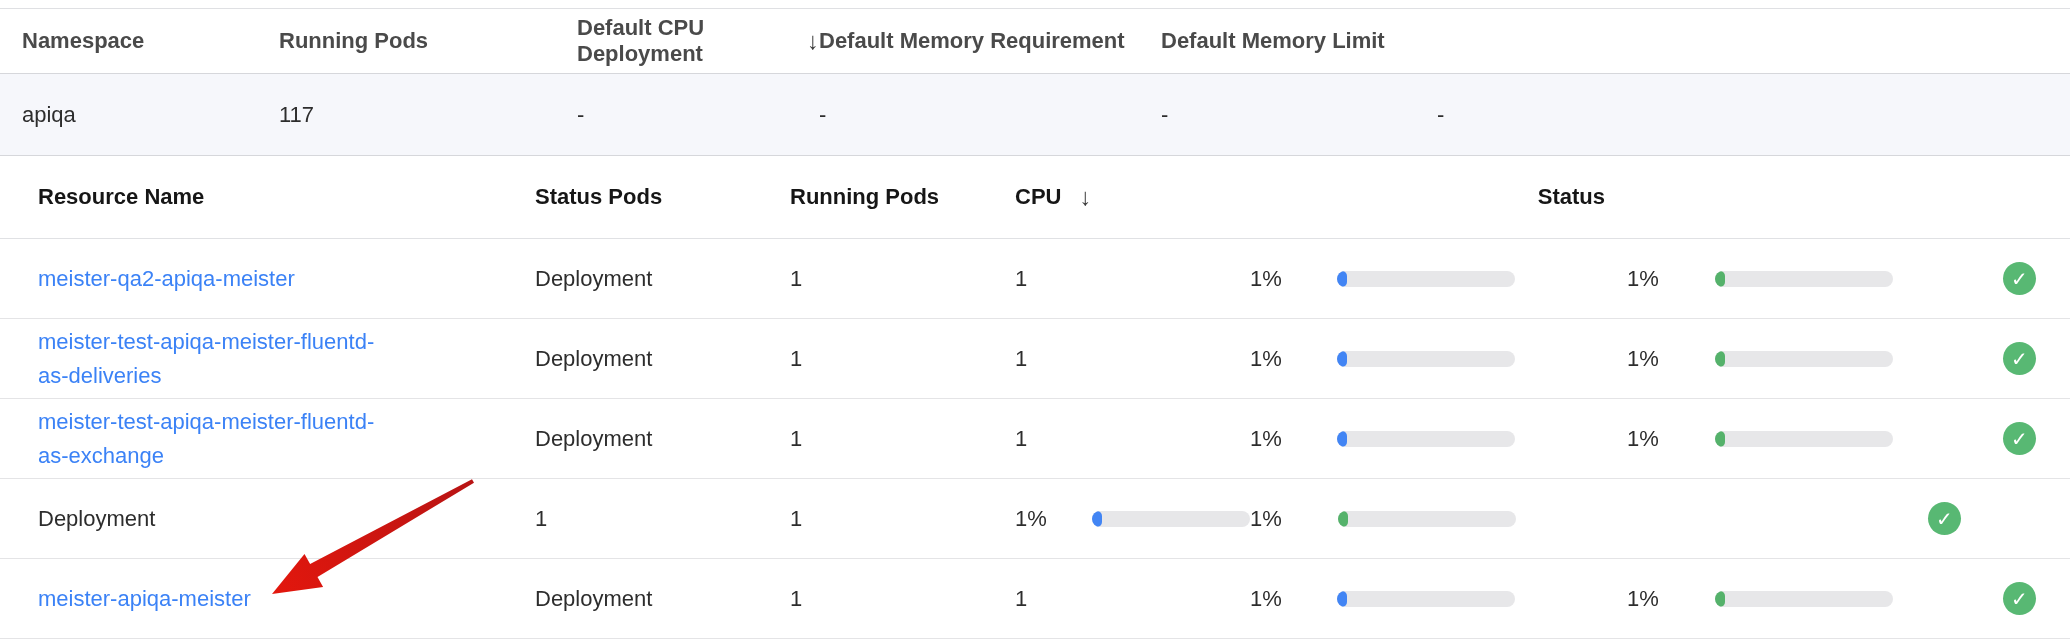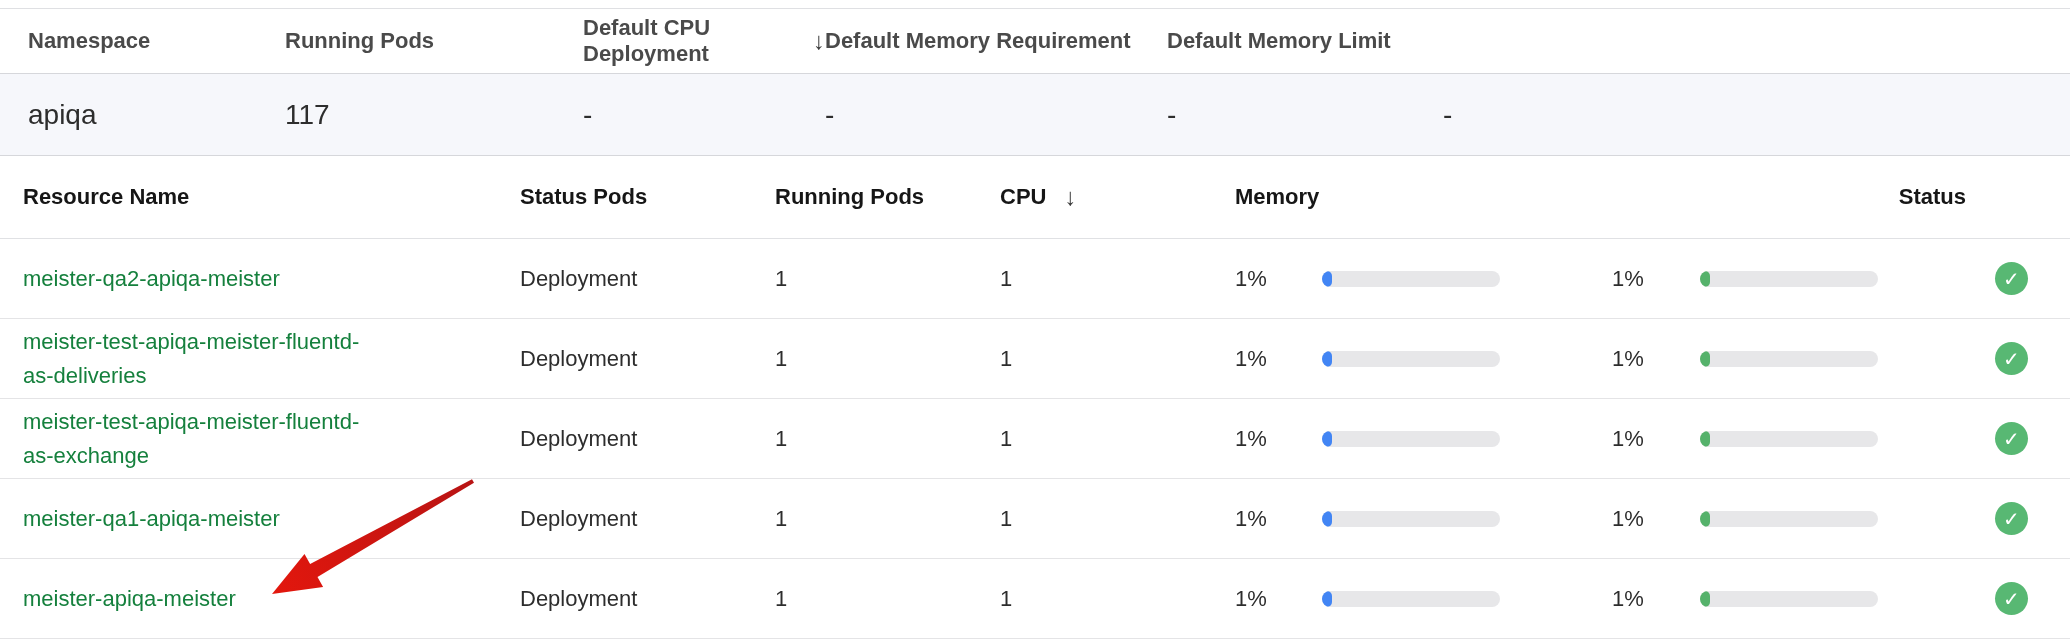--- a/index.html
+++ b/index.html
@@ -1,39 +1,39 @@
 <!DOCTYPE html>
 <html><head>
 <meta charset="utf-8">
 <style>
   * { margin:0; padding:0; box-sizing:border-box; }
   html,body { background:#ffffff; }
   body { font-family:"Liberation Sans","DejaVu Sans",sans-serif; }
   .screen { position:relative; width:2070px; height:642px; background:#fff; overflow:hidden; }
 
   
-  .grid1 { display:grid; padding-left:28px;
+  .grid1 { display:grid; padding-left:22px;
            grid-template-columns:257px 298px 242px 342px 276px 394px 1fr; }
   .ns-table { border-top:1px solid #dfe0e3; margin-top:8px; }
   .ns-header { height:65px; border-bottom:1px solid #d6d7db; }
   .ns-header .cell { display:flex; align-items:center; font-size:22px; font-weight:600; color:#4a4a4a; }
   .ns-row { height:82px; background:#f6f7fb; border-bottom:1px solid #d6d7db; }
-  .ns-row .cell { display:flex; align-items:center; font-size:28px; color:#2d2d2d; }
+  .ns-row .cell { display:flex; align-items:center; font-size:22px; color:#2d2d2d; }
 
   
-  .grid2 { display:grid; padding-left:23px;
+  .grid2 { display:grid; padding-left:38px;
            grid-template-columns:497px 255px 225px 235px 377px 376px 1fr; }
   .res-header { height:83px; border-bottom:1px solid #e0e1e4; }
   .res-header .cell { display:flex; align-items:center; font-size:22px; font-weight:700; color:#161616; }
   .res-row { height:80px; border-bottom:1px solid #e4e4e6; }
   .res-row .cell { display:flex; align-items:center; font-size:22px; color:#2d2d2d; }
 
   .sort-arrow { font-weight:400; color:#3c3c3c; margin-left:18px; font-size:24px; }
 
-  .name-cell a { color:#15803d; text-decoration:none; display:block; max-width:355px; line-height:34px; cursor:pointer; }
+  .name-cell a { color:#3b82f6; text-decoration:none; display:block; max-width:355px; line-height:34px; cursor:pointer; }
   .pct { display:inline-block; width:87px; }
   .pct.mem { width:88px; }
   .bar { width:178px; height:16px; background:#e7e7e9; border-radius:8px; overflow:hidden; }
   .fill { height:100%; width:10px; border-radius:8px; }
   .fill.cpu-fill { background:#4285f4; }
   .fill.mem-fill { background:#55b26b; }
 
   .status-cell { justify-content:flex-end; padding-right:42px; }
   .status-header { justify-content:flex-end; padding-right:22px; }
   .check { width:33px; height:33px; border-radius:50%; background:#58b873; color:#fff;
@@ -71,21 +71,20 @@
 
   <div class="res-table">
     <div class="grid2 res-header">
       <div class="cell">Resource Name</div>
       <div class="cell">Status Pods</div>
       <div class="cell">Running Pods</div>
       <div class="cell">
         <span>CPU</span>
         <span class="sort-arrow">↓</span>
       </div>
-      <div class="cell">Memory</div>
       <div class="cell status-header">Status</div>
     </div>
 
     <div class="grid2 res-row">
       <div class="cell name-cell">
           <a href="#">meister-qa2-apiqa-meister</a>
         </div>
       <div class="cell">Deployment</div>
       <div class="cell">1</div>
       <div class="cell">1</div>
@@ -148,23 +147,20 @@
           <div class="bar">
             <div class="fill mem-fill"></div>
           </div>
         </div>
       <div class="cell status-cell">
           <span class="check">✓</span>
         </div>
     </div>
 
     <div class="grid2 res-row">
-      <div class="cell name-cell">
-          <a href="#">meister-qa1-apiqa-meister</a>
-        </div>
       <div class="cell">Deployment</div>
       <div class="cell">1</div>
       <div class="cell">1</div>
       <div class="cell">
           <span class="pct">1%</span>
           <div class="bar">
             <div class="fill cpu-fill"></div>
           </div>
         </div>
       <div class="cell">

